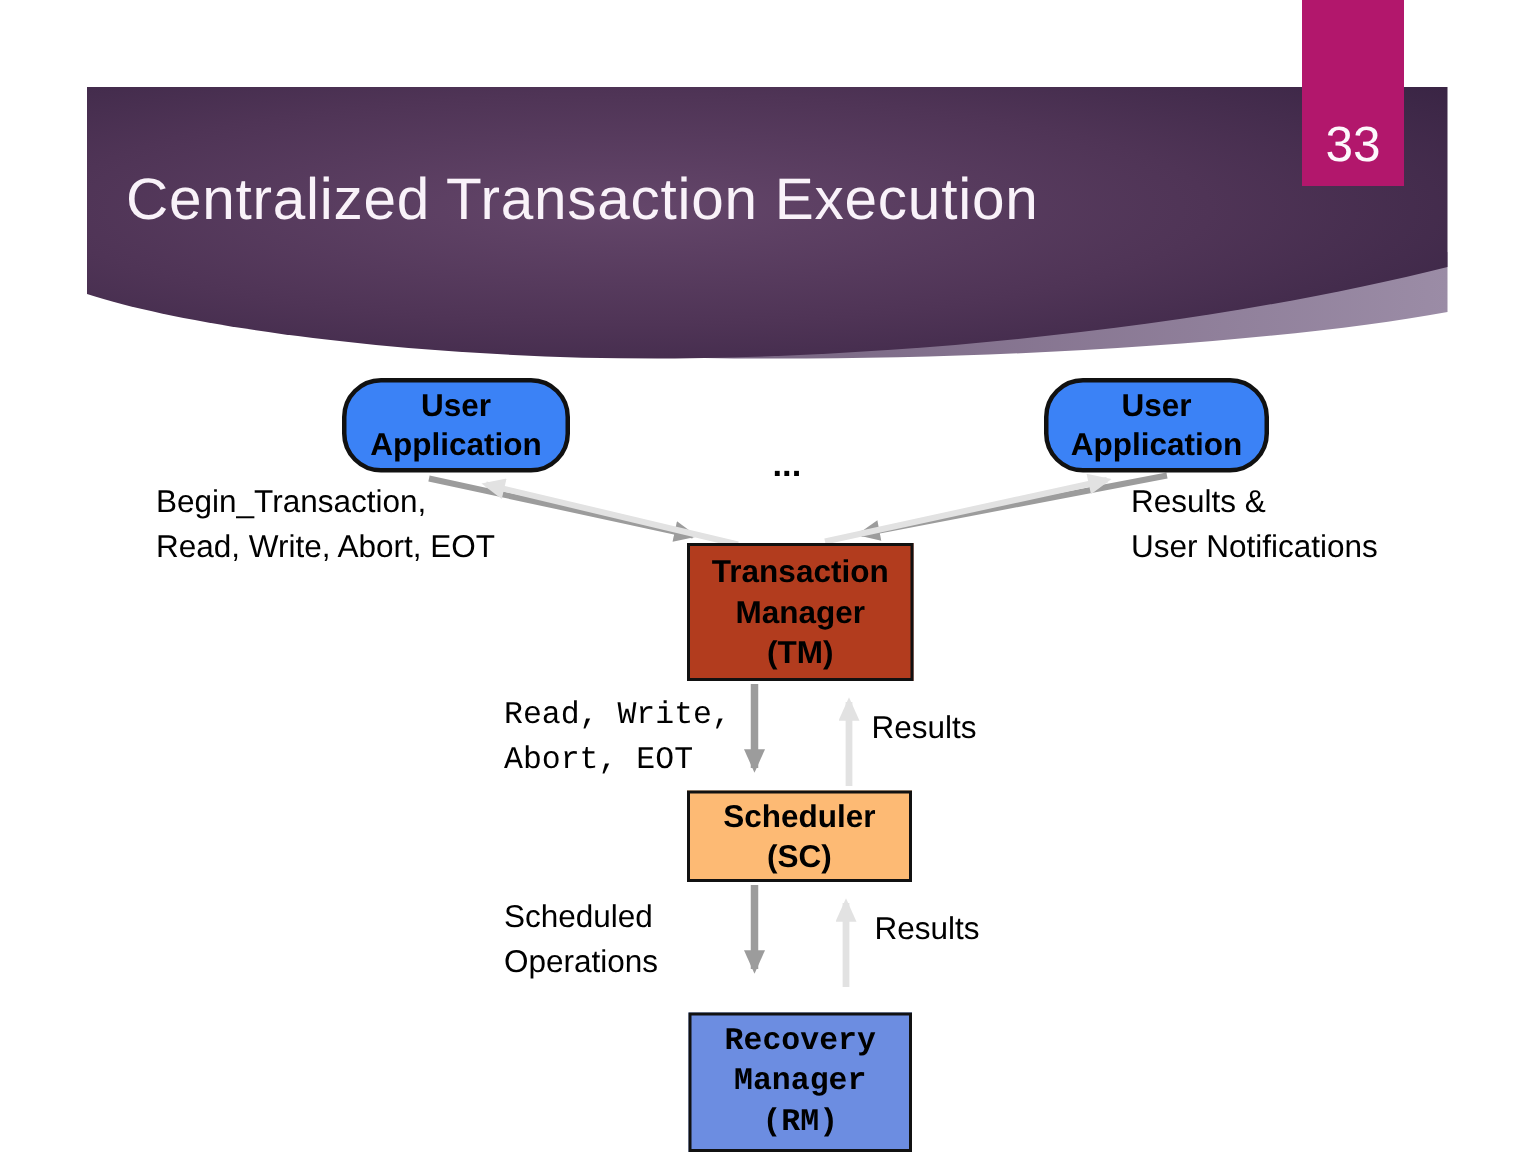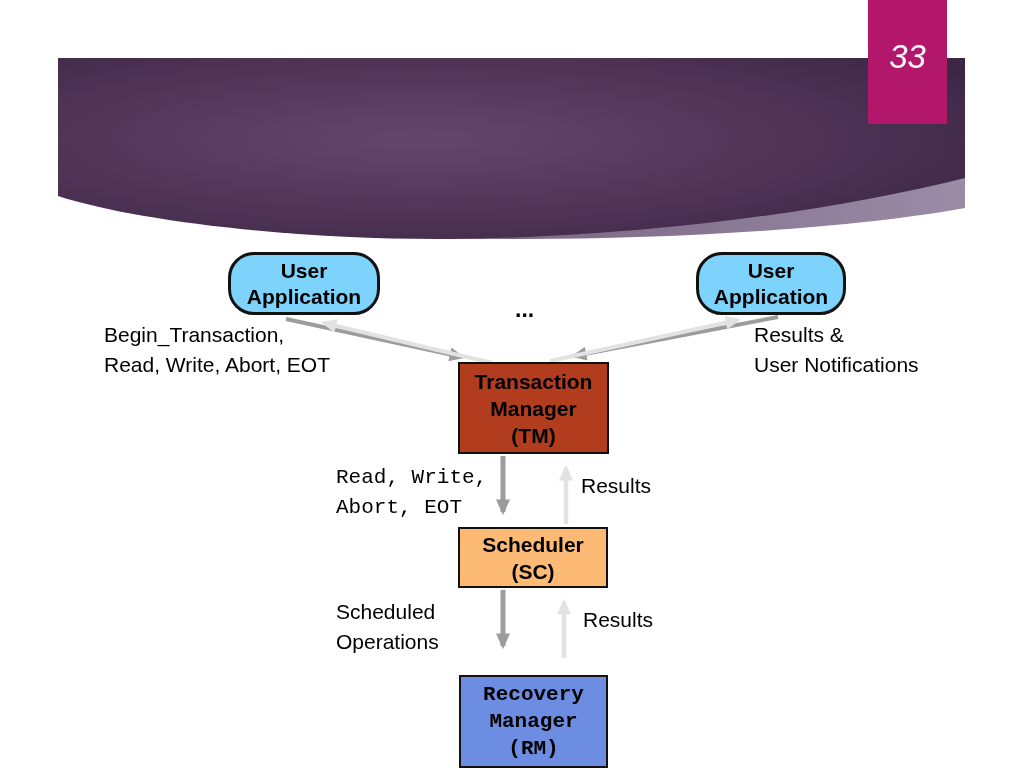--- a/index.html
+++ b/index.html
@@ -3,37 +3,37 @@
 <meta charset="utf-8">
 <style>
   html,body{margin:0;padding:0;background:#fff;}
   .slide{
     position:relative;width:1024px;height:768px;overflow:hidden;
     background:#ffffff;font-family:"Liberation Sans",sans-serif;
   }
   
   .banner-svg{position:absolute;left:0;top:0;}
   .page-tab{
-    position:absolute;left:868px;top:0;width:79px;height:124px;
-    background:#b2176c;display:flex;align-items:center;justify-content:center;
-    padding-bottom:12px;box-sizing:border-box;font-style:italic;
+    position:absolute;left:868px;top:0;width:68px;height:124px;
+    background:#b2176c;display:flex;align-items:flex-end;justify-content:center;
+    padding-bottom:12px;box-sizing:border-box;
   }
   .page-tab .num{color:#fdf8fc;font-size:33px;line-height:1;}
   .slide-title{
     position:absolute;left:84px;top:112px;
     color:#f9f2f9;font-size:39px;letter-spacing:.5px;white-space:nowrap;
   }
   
   .node{
     position:absolute;display:flex;align-items:center;justify-content:center;
     text-align:center;font-weight:bold;color:#000;box-sizing:border-box;
     white-space:pre-line;
   }
   .pill{
-    background:#7dd3fc;border:3px solid #111;border-radius:26px;
+    background:#3b82f6;border:3px solid #111;border-radius:26px;
     font-size:21px;line-height:26px;
   }
   .rect{border:2.5px solid #111;font-size:21px;line-height:27px;}
   .n-tm{left:458px;top:362px;width:151px;height:92px;background:#b23c1e;}
   .n-sc{left:458px;top:527px;width:150px;height:61px;background:#fdba74;}
   .n-rm{left:459px;top:675px;width:149px;height:93px;background:#6c8de1;font-family:Liberation Mono, monospace;}
   .n-ua-left{left:228px;top:252px;width:152px;height:63px;}
   .n-ua-right{left:696px;top:252px;width:150px;height:63px;}
   
   .lbl{
@@ -67,20 +67,21 @@
       </radialGradient>
     </defs>
     <path d="M 965,168 C 790,208 610,233 430,238 C 640,243 850,229 965,208 Z" fill="url(#swooshGrad)"></path>
     <path d="M 58,58 L 965,58 L 965,178 C 830,212 640,237 450,239 C 295,240 135,221 58,196 Z" fill="url(#purpleGrad)"></path>
   </svg>
 
   <div class="page-tab">
     <span class="num">33</span>
   </div>
 
+  <div class="slide-title">Centralized Transaction Execution</div>
 
   <svg class="arrows" width="1024" height="768" viewBox="0 0 1024 768" aria-hidden="true">
     <defs>
       <marker id="mDark" markerUnits="userSpaceOnUse" markerWidth="16" markerHeight="14" viewBox="0 0 10 9" refX="8" refY="4.5" orient="auto">
         <path d="M0,0 L10,4.5 L0,9 Z" fill="#9c9c9c"></path>
       </marker>
       <marker id="mLight" markerUnits="userSpaceOnUse" markerWidth="16" markerHeight="14" viewBox="0 0 10 9" refX="8" refY="4.5" orient="auto">
         <path d="M0,0 L10,4.5 L0,9 Z" fill="#e2e2e2"></path>
       </marker>
     </defs>

